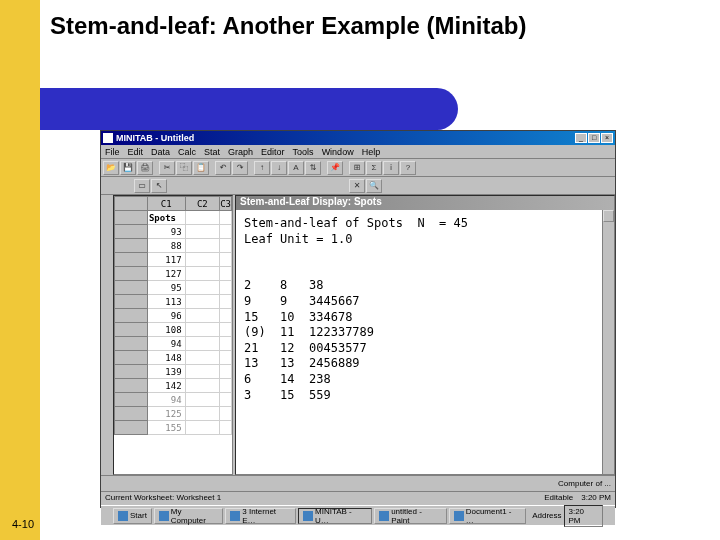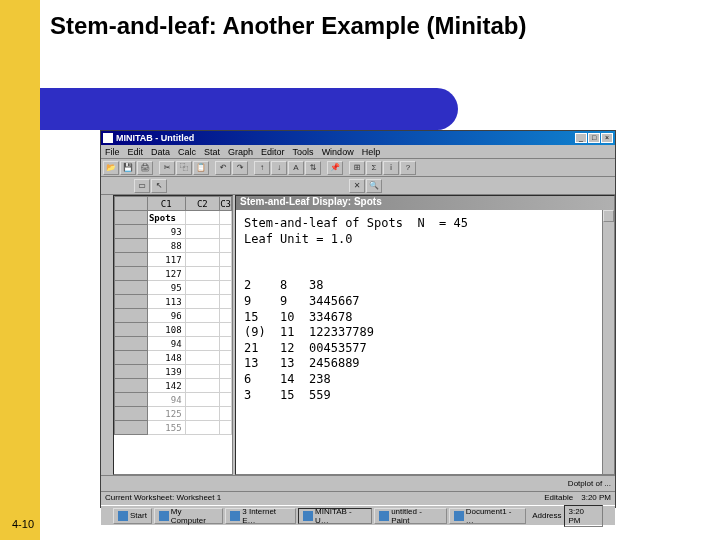--- a/index.html
+++ b/index.html
@@ -228,21 +228,21 @@
 6    14  238
 3    15  559</div>
       <div class="session-scroll">
         <div class="arr"></div>
       </div>
     </div>
   </div>
 
   <div class="bottom-area">
     <div class="spacer"></div>
-    <div>Dotplot of ...</div>
+    <div>Computer of ...</div>
   </div>
   <div class="status-line">
     <span>Current Worksheet: Worksheet 1</span>
     <span style="float:right;margin-left:8px">3:20 PM</span>
     <span style="float:right">Editable</span>
   </div>
   <div class="taskbar">
     <div class="taskbtn">
         <div class="ic"></div>
         <span>Start</span>

